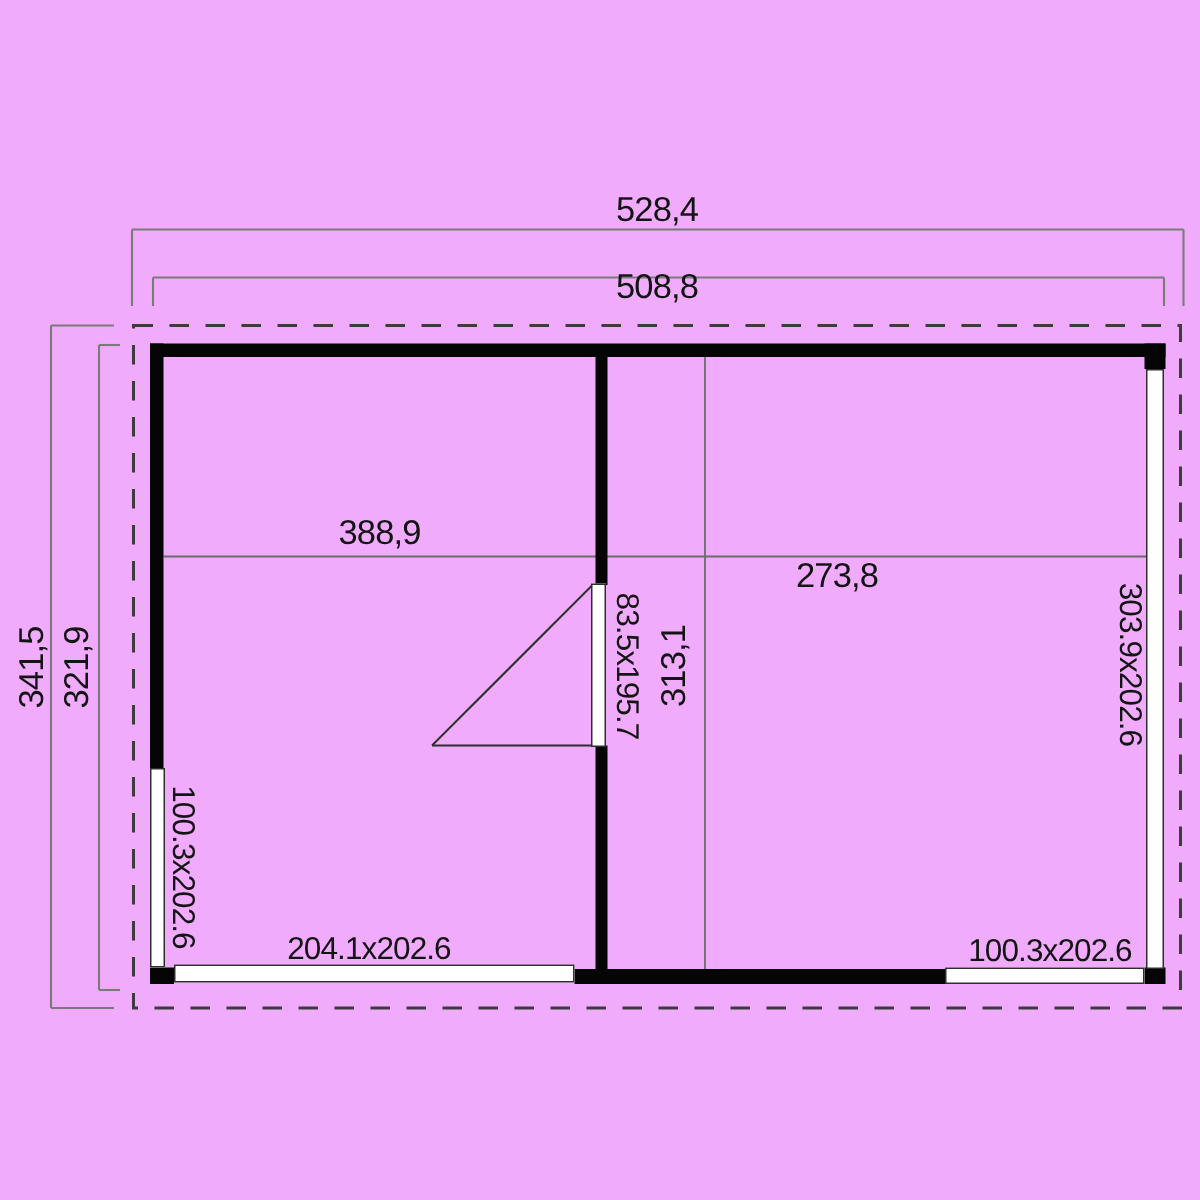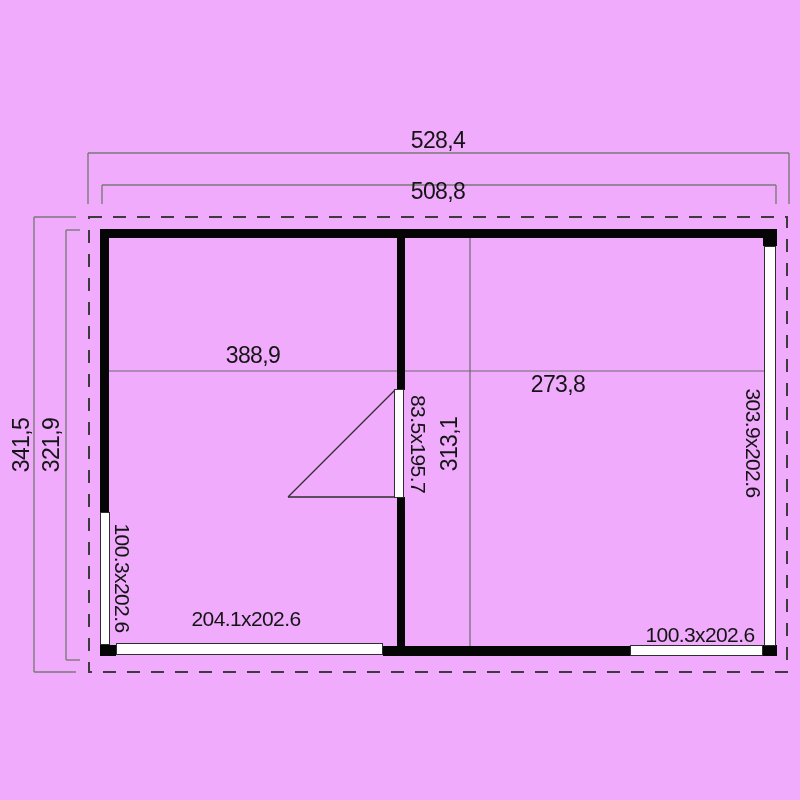--- a/index.html
+++ b/index.html
@@ -86,16 +86,16 @@
   <div class="lbl f23" style="left:438px; top:171px;margin-top:20px;">508,8</div>
   <div class="lbl f23 rot-ccw" style="left:21px; top:445px;">341,5</div>
   <div class="lbl f23 rot-ccw" style="left:51px; top:445px;">321,9</div>
   <div class="lbl f23" style="left:253px; top:355px;">388,9</div>
   <div class="lbl f23" style="left:558px; top:355px;margin-top:29px;">273,8</div>
   <div class="lbl f23 rot-ccw" style="left:449px; top:444px;">313,1</div>
 
   <div class="lbl f21 rot-cw" style="left:418px; top:444px;">83.5x195.7</div>
   <div class="lbl f21 rot-cw" style="left:753px; top:443px;">303.9x202.6</div>
   <div class="lbl f21 rot-cw" style="left:122px; top:578px;">100.3x202.6</div>
-  <div class="lbl f21" style="left:246px; top:618px;text-align:right;">204.1x202.6</div>
+  <div class="lbl f21" style="left:246px; top:633px;text-align:right;">204.1x202.6</div>
   <div class="lbl f21" style="left:700px; top:634px;">100.3x202.6</div>
 
 </div>
 
 </body></html>

